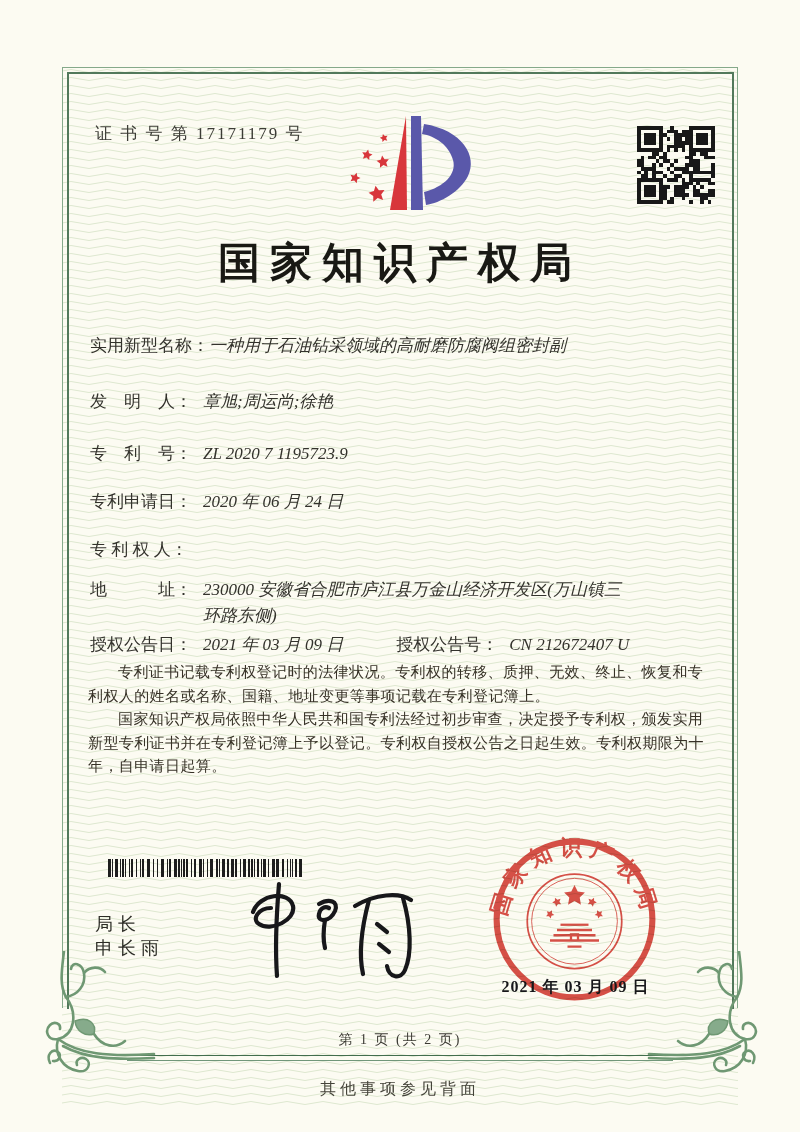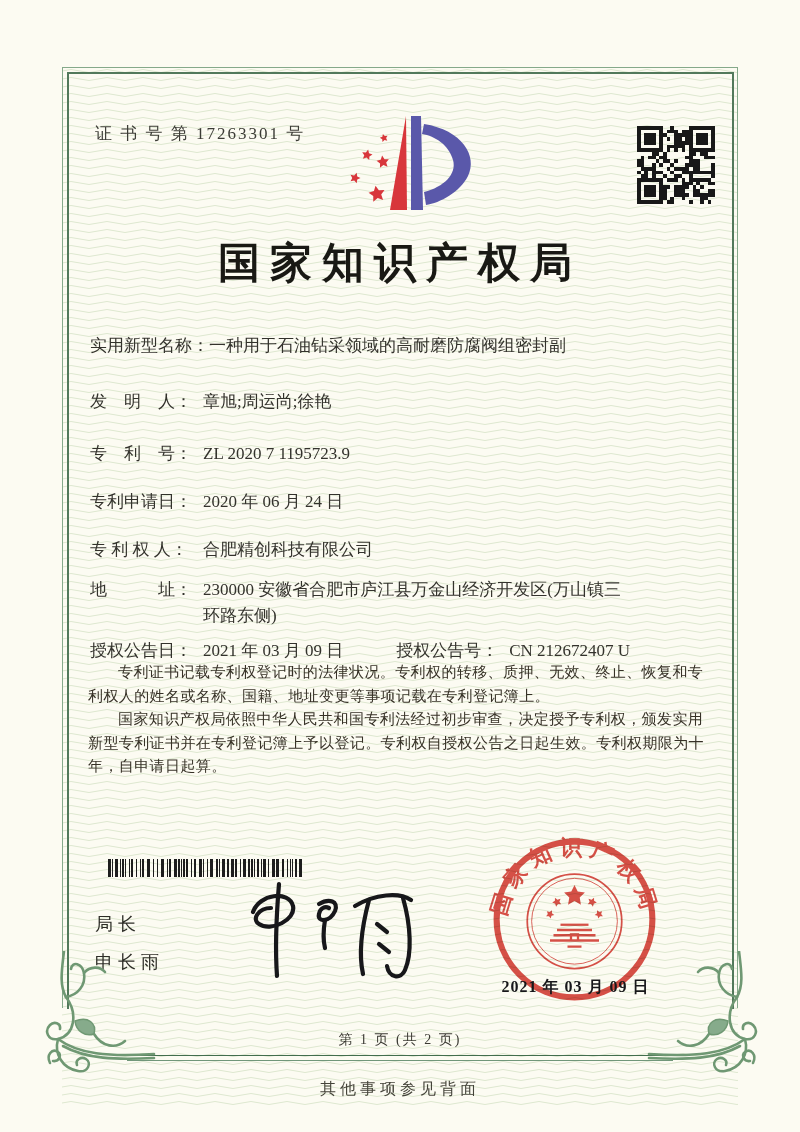--- a/index.html
+++ b/index.html
@@ -13,32 +13,32 @@
   .cert-no{position:absolute;left:95px;top:122px;font-size:17px;letter-spacing:2px;color:#3c3c36;white-space:pre;}
   .logo{position:absolute;left:336px;top:110px;}
   .qr{position:absolute;left:637px;top:126px;width:78px;height:78px;display:grid;
     grid-template-columns:repeat(21,1fr);grid-auto-rows:1fr;}
   .qr div.on{background:#181818;}
   .title{position:absolute;left:0;top:235px;width:800px;text-align:center;font-size:42px;
     font-weight:bold;letter-spacing:10px;color:#191914;margin:0;}
   .fields{position:absolute;left:90px;top:333px;width:628px;font-size:17px;color:#33322c;}
   .field{display:flex;line-height:26px;}
   .field .label{flex:0 0 113px;white-space:pre;}
-  .field .value{white-space:pre-line;}
+  .field .value{white-space:pre-line;font-style:italic;}
   .mb1{margin-bottom:30px}.mb2{margin-bottom:26px}.mb3{margin-bottom:22px}
-  .mb4{margin-bottom:22px}.mb5{margin-bottom:14px}.mb6{margin-bottom:9px}
+  .mb4{margin-bottom:22px}.mb5{margin-bottom:14px}.mb6{margin-bottom:3px}
   .grant-row{display:flex;}
   .grant-row .field:last-child{margin-left:53px;}
   .body-text{position:absolute;left:88px;top:661px;width:628px;color:#363126;}
   .body-text p{margin:0;font-size:15px;line-height:23.5px;text-indent:2em;letter-spacing:.4px;}
   .barcode{position:absolute;left:108px;top:859px;width:197px;height:18px;display:flex;}
   .barcode i{height:100%;display:block;}
   .director{position:absolute;left:95px;top:912px;font-size:18px;color:#2c2c26;}
   .director div{letter-spacing:5px;}
-  .director div+div{margin-top:14px;}
+  .director div+div{}
   .signature{position:absolute;left:213px;top:868px;}
   .seal{position:absolute;left:487px;top:832px;mix-blend-mode:multiply;opacity:.93;}
   .seal-date{position:absolute;left:488px;top:977px;width:175px;text-align:center;
     font-size:16px;letter-spacing:1px;color:#17171a;font-weight:bold;}
   .page-info{position:absolute;left:0;top:1031px;width:800px;text-align:center;
     font-size:14px;letter-spacing:2px;color:#3b3a33;}
   .rule{position:absolute;left:127px;top:1055px;width:546px;height:4px;
     border-top:1.5px solid #426d4d;border-bottom:1px solid #71977a;}
   .back-note{position:absolute;left:0;top:1079px;width:800px;text-align:center;
     font-size:16px;letter-spacing:4px;color:#45443a;}
@@ -74,21 +74,21 @@
       <pattern id="wv" width="36" height="8" patternUnits="userSpaceOnUse">
         <path d="M0,4 Q9,1 18,4 T36,4" fill="none" stroke="#dde7cf" stroke-width="1"></path>
       </pattern>
     </defs>
     <rect width="676" height="1042" fill="url(#wv)"></rect>
   </svg>
 
   <div class="frame-outer"></div>
   <div class="frame-inner"></div>
 
-  <div class="cert-no">证 书 号 第 17263301 号</div>
+  <div class="cert-no">证 书 号 第 17171179 号</div>
 
   <svg class="logo" width="150" height="106" viewBox="0 0 150 106">
     <polygon points="70,6 54,100 71,100" fill="#d8363b"></polygon>
     <polygon points="75,6 75,100 87,100 85,6" fill="#5a58aa"></polygon>
     <path d="M88,14 C126,20 142,46 132,66 C124,82 104,93 90,95 L88,82 C108,77 121,64 117,50 C113,35 99,26 86,24 Z" fill="#5a58aa"></path>
     <use href="#star5" fill="#d8363b" transform="translate(48,28) scale(0.42) rotate(-15)"></use>
     <use href="#star5" fill="#d8363b" transform="translate(31,45) scale(0.55) rotate(12)"></use>
     <use href="#star5" fill="#d8363b" transform="translate(47,52) scale(0.65) rotate(-8)"></use>
     <use href="#star5" fill="#d8363b" transform="translate(19,68) scale(0.55) rotate(18)"></use>
     <use href="#star5" fill="#d8363b" transform="translate(41,84) scale(0.85) rotate(-10)"></use>
@@ -552,21 +552,20 @@
     <div class="field mb3">
       <span class="label">专　利　号：</span>
       <span class="value">ZL 2020 7 1195723.9</span>
     </div>
     <div class="field mb4">
       <span class="label">专利申请日：</span>
       <span class="value">2020 年 06 月 24 日</span>
     </div>
     <div class="field mb5">
       <span class="label">专 利 权 人：</span>
-      <span class="value">合肥精创科技有限公司</span>
     </div>
     <div class="field mb6">
       <span class="label">地　　　址：</span>
       <span class="value">230000 安徽省合肥市庐江县万金山经济开发区(万山镇三
 环路东侧)</span>
     </div>
     <div class="grant-row">
       <div class="field">
         <span class="label">授权公告日：</span>
         <span class="value">2021 年 03 月 09 日</span>

